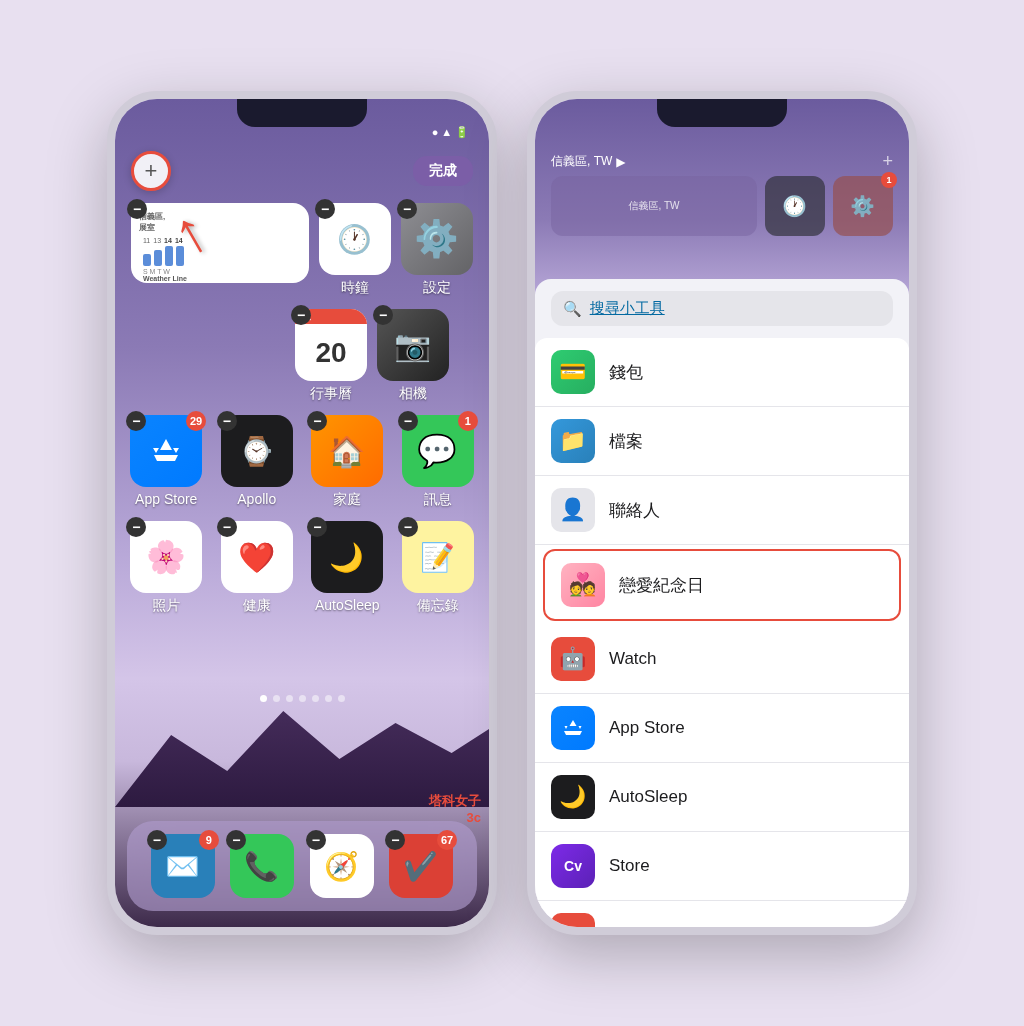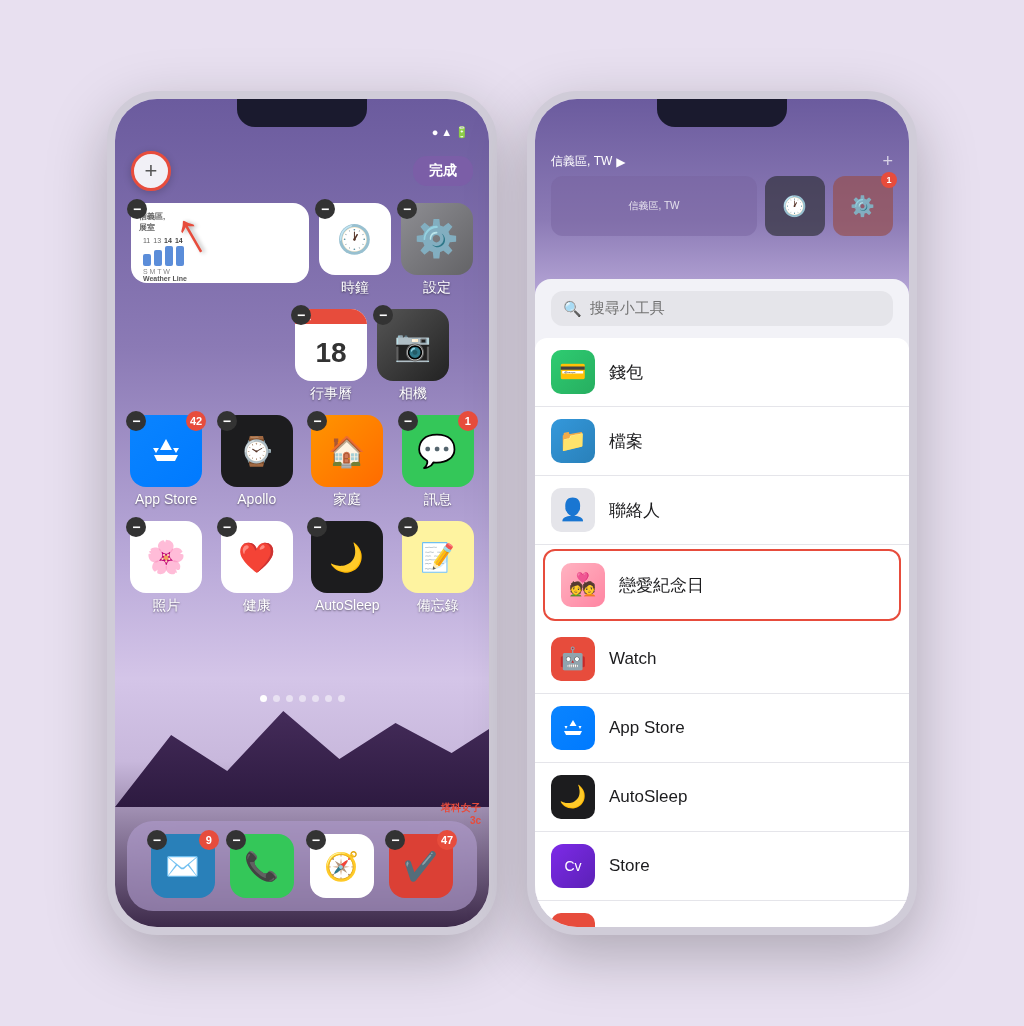--- a/index.html
+++ b/index.html
@@ -371,21 +371,21 @@
       font-size: 28px;
       position: relative;
     }
 
     
     .watermark {
       position: absolute;
       bottom: 100px;
       right: 8px;
       color: #e74c3c;
-      font-size: 10px;
+      font-size: 13px;
       font-weight: 700;
       z-index: 30;
       text-align: right;
       line-height: 1.3;
     }
 
     
     .widget-picker {
       position: absolute;
       top: 0; left: 0; right: 0; bottom: 0;
@@ -531,41 +531,41 @@
 
     <div style="display:flex; gap:10px; padding:0 16px; margin-top:12px;">
       <div style="width:72px;"></div>
       <div style="width:72px;"></div>
 
       <div class="app-icon-wrapper">
         <div style="position:relative;">
           <div class="minus-badge">−</div>
           <div style="background:white; border-radius:16px; width:72px; height:72px; overflow:hidden; display:flex; flex-direction:column;">
             <div style="background:#e74c3c; color:white; text-align:left; font-size:8px; font-weight:700; padding:2px 0;">週六</div>
-            <div style="flex:1; display:flex; align-items:center; justify-content:center; font-size:28px; font-weight:700; color:#333;">18</div>
+            <div style="flex:1; display:flex; align-items:center; justify-content:center; font-size:28px; font-weight:700; color:#333;">20</div>
           </div>
         </div>
         <span class="app-icon-label">行事曆</span>
       </div>
 
       <div class="app-icon-wrapper">
         <div style="position:relative;">
           <div class="minus-badge">−</div>
           <div class="camera-icon-bg">📷</div>
         </div>
         <span class="app-icon-label">相機</span>
       </div>
     </div>
 
     <div class="icon-grid" style="margin-top:12px;">
 
       <div class="app-icon-wrapper">
         <div style="position:relative;">
           <div class="minus-badge">−</div>
-          <div class="notif-badge">42</div>
+          <div class="notif-badge">29</div>
           <div class="appstore-icon-bg">
             <svg width="40" height="40" viewBox="0 0 40 40" fill="none">
               <path d="M20 8L26 19H14L20 8Z" fill="white"></path>
               <path d="M10 22L13 17H7L10 22Z" fill="white"></path>
               <path d="M30 22L33 17H27L30 22Z" fill="white"></path>
               <path d="M8 24H32L29 30H11L8 24Z" fill="white"></path>
             </svg>
           </div>
         </div>
         <span class="app-icon-label">App Store</span>
@@ -651,21 +651,21 @@
         <div class="dock-icon" style="background:#34c759;">📞</div>
       </div>
 
       <div style="position:relative;">
         <div class="minus-badge">−</div>
         <div class="dock-icon" style="background:white;">🧭</div>
       </div>
 
       <div style="position:relative;">
         <div class="minus-badge">−</div>
-        <div class="notif-badge" style="right:-4px;">47</div>
+        <div class="notif-badge" style="right:-4px;">67</div>
         <div class="dock-icon" style="background:#db4035;">✔️</div>
       </div>
     </div>
 
     <div class="watermark">塔科女子<br>3c</div>
   </div>
 </div>
 
 <div class="phone">
   <div class="right-phone-bg"></div>
@@ -693,21 +693,21 @@
       </div>
     </div>
   </div>
 
   <div class="widget-picker">
     <div class="picker-overlay-top"></div>
     <div class="picker-sheet">
 
       <div class="search-bar">
         <span>🔍</span>
-        <span style="color:#737373;">搜尋小工具</span>
+        <span style="color:#0369a1;text-decoration:underline;">搜尋小工具</span>
       </div>
 
       <div class="picker-list">
 
         <div class="picker-item">
           <div class="picker-item-icon" style="background:linear-gradient(135deg,#2ecc71,#27ae60);">💳</div>
           <span class="picker-item-name">錢包</span>
         </div>
 
         <div class="picker-item">
@@ -741,21 +741,21 @@
           </div>
           <span class="picker-item-name">App Store</span>
         </div>
 
         <div class="picker-item">
           <div class="picker-item-icon" style="background:#1c1c1e; border-radius:10px;">🌙</div>
           <span class="picker-item-name">AutoSleep</span>
         </div>
 
         <div class="picker-item">
-          <div class="picker-item-icon" style="background:linear-gradient(135deg,#7d2ae8,#5b21b6); border-radius:12px; color:white; font-size:14px; font-weight:400;">Cv</div>
+          <div class="picker-item-icon" style="background:linear-gradient(135deg,#7d2ae8,#5b21b6); border-radius:12px; color:white; font-size:14px; font-weight:700;">Cv</div>
           <span class="picker-item-name">Store</span>
         </div>
 
         <div class="picker-item">
           <div class="picker-item-icon" style="background:#e74c3c; border-radius:10px; color:white; font-size:18px; font-weight:700;">C</div>
           <span class="picker-item-name">Crypto Pro</span>
         </div>
 
       </div>
     </div>

